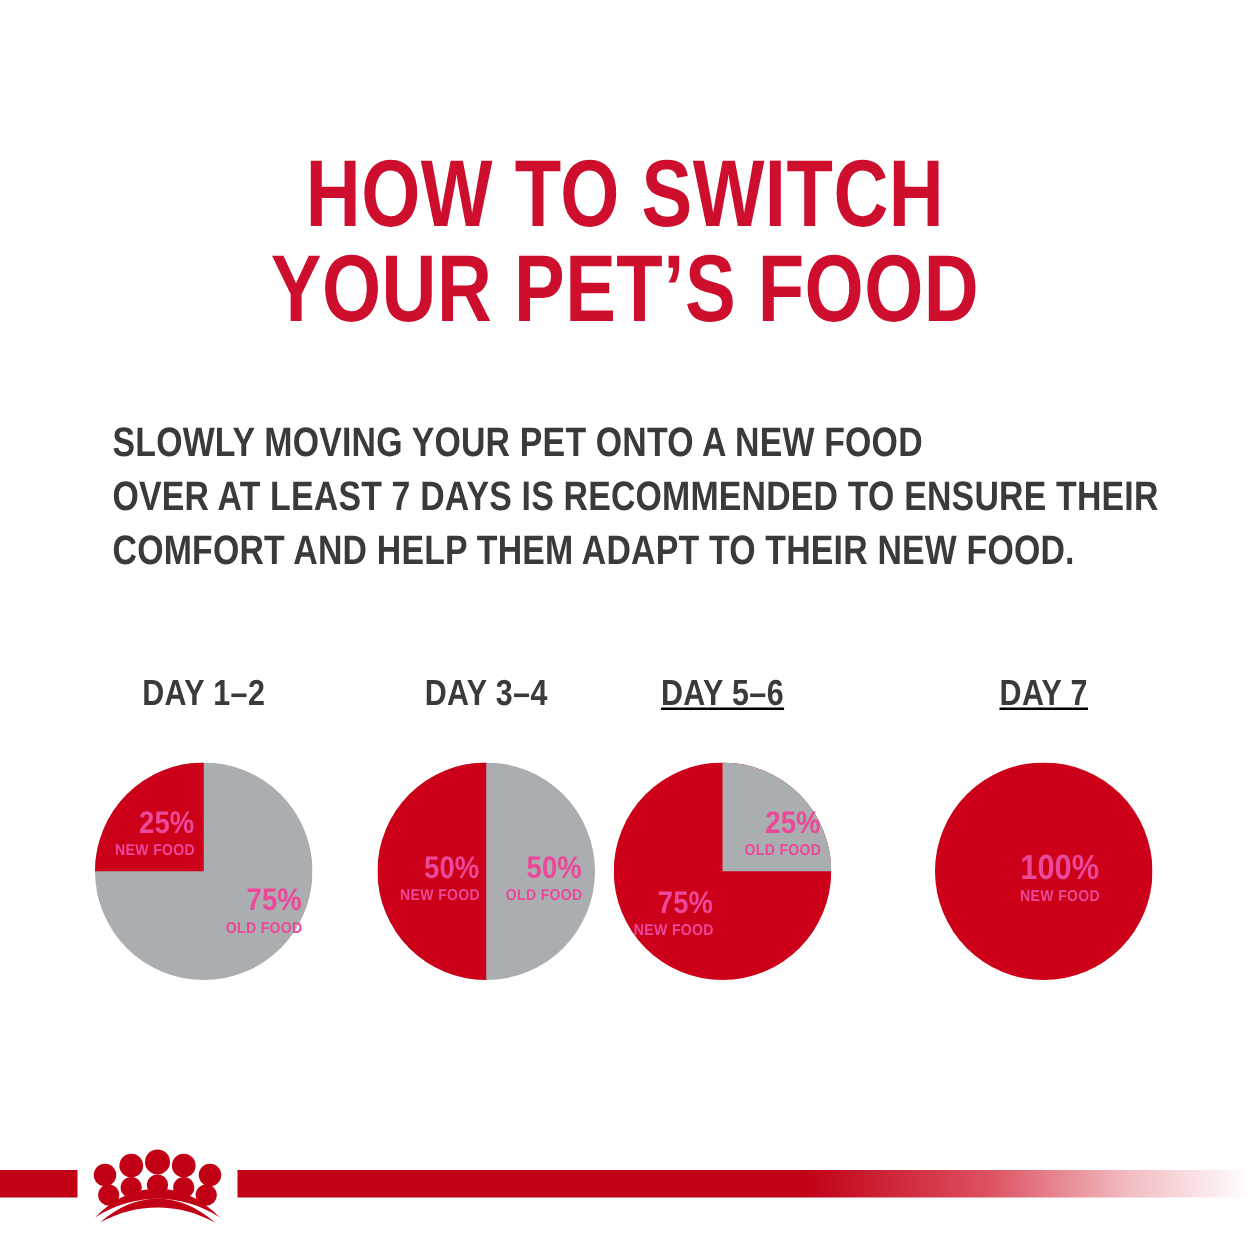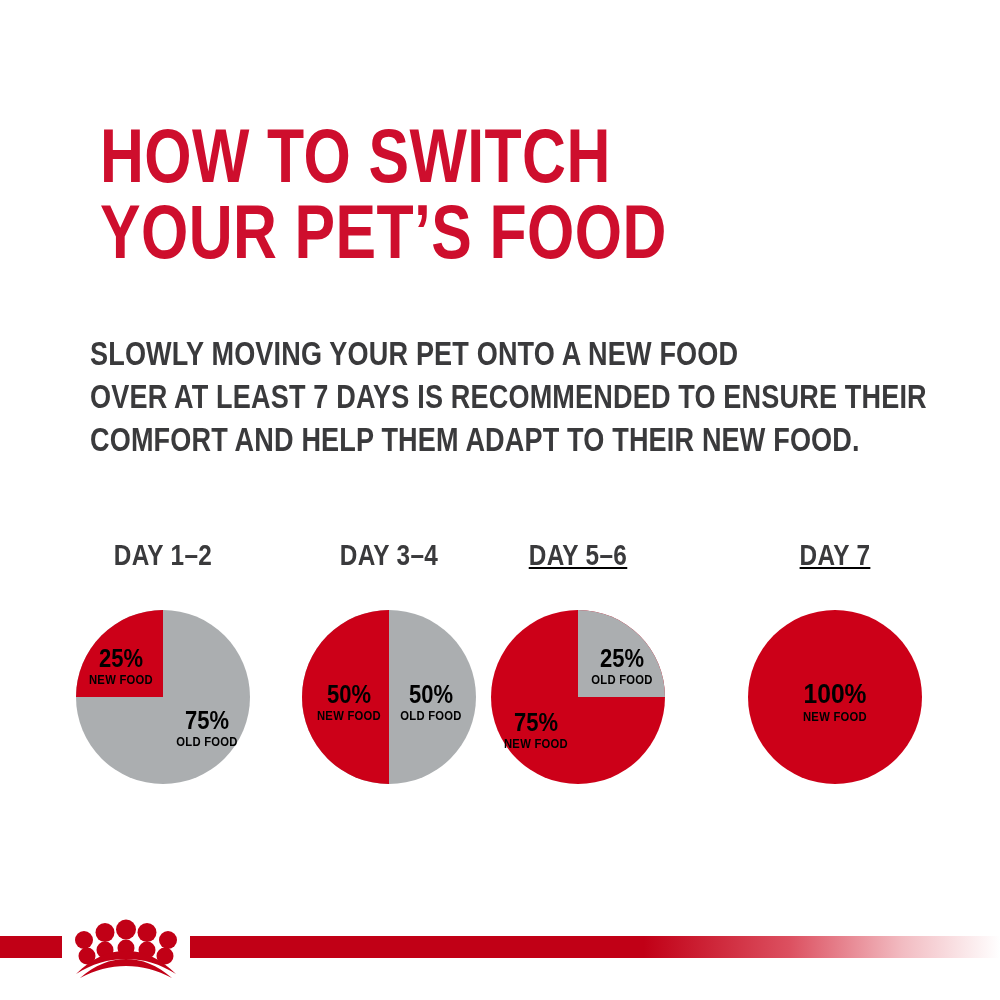--- a/index.html
+++ b/index.html
@@ -14,21 +14,21 @@
     overflow: hidden;
     position: relative;
   }
 
   
   .title-block {
     position: absolute;
     top: 118px;
     left: 0;
     width: 1000px;
-    text-align: left;
+    text-align: center;
   }
   .title-line {
     color: #CE0E2D;
     font-family: "Liberation Sans", sans-serif;
     font-weight: 700;
     font-size: 76px;
     line-height: 76px;
     letter-spacing: 0.5px;
     transform: scaleX(0.80);
     transform-origin: center center;
@@ -91,22 +91,22 @@
   }
   .pie-svg {
     display: block;
     width: 174px;
     height: 174px;
   }
 
   
   .slice-label {
     position: absolute;
-    text-align: center;
-    color: #000000;
+    text-align: right;
+    color: #ec4899;
     line-height: 1;
     pointer-events: none;
   }
   .slice-pct {
     font-weight: 700;
     font-size: 25px;
     line-height: 25px;
     letter-spacing: 0px;
     transform: scaleX(0.88);
     transform-origin: center center;
@@ -229,21 +229,21 @@
       </div>
     </div>
   </div>
 
   <div class="pie-col c3">
     <div class="day-label">DAY 7</div>
     <div class="pie-wrap">
       <svg class="pie-svg" viewBox="0 0 174 174">
         <circle cx="87" cy="87" r="87" fill="#CC0018"></circle>
       </svg>
-      <div class="slice-label" style="left:48px; top:70px; width:78px;">
+      <div class="slice-label" style="left:58px; top:70px; width:78px;">
         <div class="slice-pct big">100%</div>
         <div class="slice-sub">NEW FOOD</div>
       </div>
     </div>
   </div>
 
 </div>
 
 <div class="footer">
   <div class="bar-left"></div>

